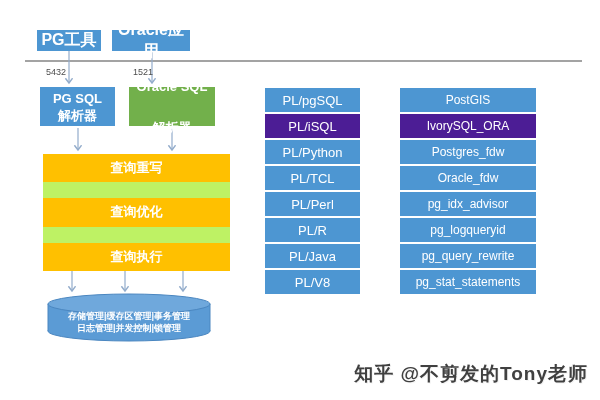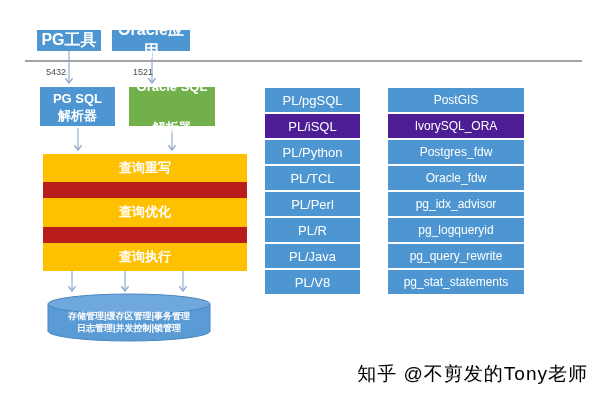--- a/index.html
+++ b/index.html
@@ -58,25 +58,25 @@
     font-weight: bold;
     line-height: 17px;
   }
   #parser-pg     { left: 40px;  width: 75px; }
   #parser-oracle { left: 129px; width: 86px; background: #72B04B; gap: 24px; }
 
   .engine-block {
     position: absolute;
     z-index: 2;
     left: 43px; top: 154px;
-    width: 204px; height: 117px;
+    width: 187px; height: 117px;
     display: flex;
     flex-direction: column;
     gap: 16px;
-    background: #b91c1c;
+    background: #bef264;
   }
   .engine-row {
     flex: 1;
     background: #FFC000;
     color: #ffffff;
     font-size: 13px;
     font-weight: bold;
     display: flex;
     align-items: center;
     justify-content: center;
@@ -96,42 +96,43 @@
 
   .column {
     position: absolute;
     z-index: 2;
     top: 88px;
     display: flex;
     flex-direction: column;
     gap: 2px;
   }
   #pl-column  { left: 265px; width: 95px; }
-  #ext-column { left: 388px; width: 136px; }
+  #ext-column { left: 400px; width: 136px; }
   .column .item {
     height: 24px;
     background: #4D96D2;
     color: #ffffff;
     display: flex;
     align-items: center;
     justify-content: center;
     font-size: 13px;
   }
   #ext-column .item { font-size: 12px; }
   .column .item.green { background: #4c1d95; }
 
   .watermark {
     position: absolute;
     z-index: 2;
     right: 12px; top: 361px;
     font-size: 19px;
     letter-spacing: 1px;
-    color: #000000;
+    color: #404040;
     text-shadow: 1px 1px 0 #f4f4f4;
     white-space: nowrap;
+    font-weight: bold;
   }
 </style>
 </head>
 <body>
 
 <div class="canvas">
 
   <svg class="svg-layer" viewBox="0 0 600 400" xmlns="http://www.w3.org/2000/svg">
     <defs>
       <marker id="arrowhead" markerWidth="8" markerHeight="8" refX="4" refY="3" orient="auto">

